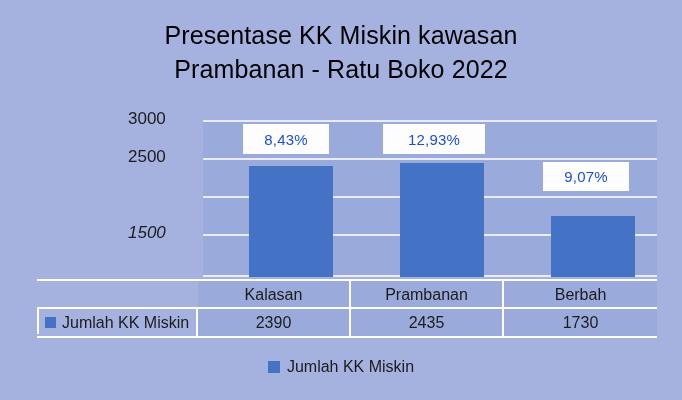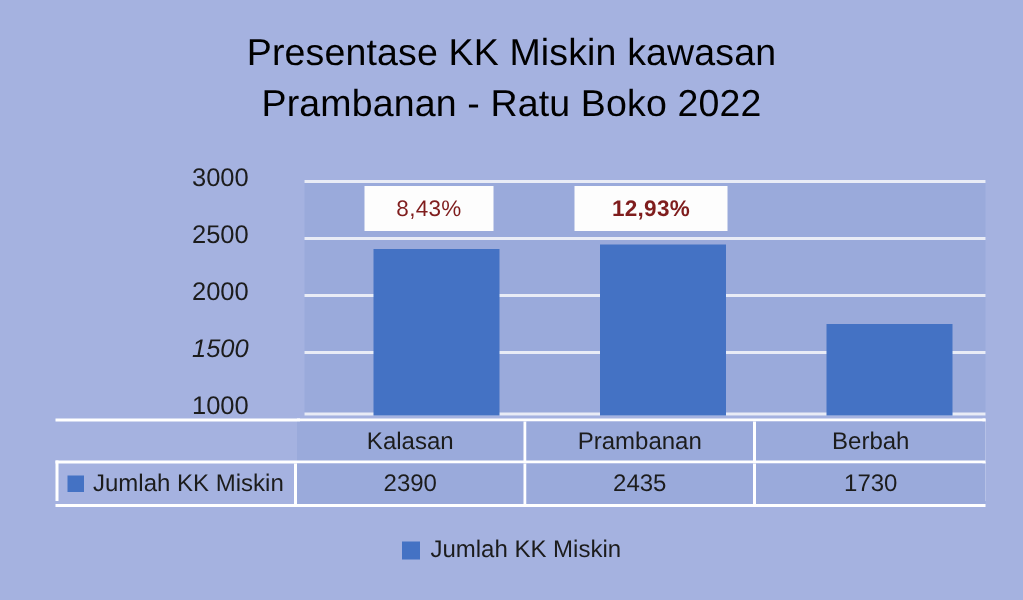--- a/index.html
+++ b/index.html
@@ -72,28 +72,28 @@
   
   .bar {
     position: absolute;
     background: #4472c4;
   }
 
   
   .pct-label {
     position: absolute;
     background: #fdfdfd;
-    color: #7f1d1d;
+    color: #1d4ed8;
     font-size: 15px;
     display: flex;
     align-items: center;
     justify-content: center;
     letter-spacing: 0.2px;
   }
-  .pct-label.bold { font-weight: bold; }
+  .pct-label.bold { font-weight: normal; }
 
   
   #data-table {
     position: absolute;
     left: 37px;
     top: 279px;
     width: 620px;
     height: 55px;
   }
   .tbl-row {
@@ -189,39 +189,38 @@
 <body>
 
 <div id="slide">
 
   <div id="chart-title">Presentase KK Miskin kawasan
 Prambanan - Ratu Boko 2022</div>
 
   <div id="y-axis">
     <div class="y-tick" style="top:0px;">3000</div>
     <div class="y-tick" style="top:38px;">2500</div>
-    <div class="y-tick" style="top:76px;">2000</div>
     <div class="y-tick" style="top:114px;font-style:italic;">1500</div>
-    <div class="y-tick" style="top:152px;">1000</div>
   </div>
 
   <div id="plot-area">
     <div class="gridline" style="top:0px;"></div>
     <div class="gridline" style="top:38px;"></div>
     <div class="gridline" style="top:76px;"></div>
     <div class="gridline" style="top:114px;"></div>
     <div class="gridline" style="top:155px;"></div>
 
     <div class="bar" style="left:46px;  top:46px;  width:84px; height:111px;"></div>
     <div class="bar" style="left:197px; top:43px;  width:84px; height:114px;"></div>
     <div class="bar" style="left:348px; top:96px;  width:84px; height:61px;"></div>
   </div>
 
   <div class="pct-label" style="left:243px; top:124px; width:86px; height:30px;">8,43%</div>
   <div class="pct-label bold" style="left:383px; top:124px; width:102px; height:30px;">12,93%</div>
+  <div class="pct-label" style="left:543px; top:162px; width:86px; height:29px;">9,07%</div>
 
   <div id="data-table">
     <div id="tbl-left-edge"></div>
     <div id="tbl-head-left-edge"></div>
     <div id="tbl-right-edge"></div>
 
     <div class="tbl-row row-head">
       <div class="tbl-cell label-cell empty"></div>
       <div class="tbl-cell cat">Kalasan</div>
       <div class="tbl-cell cat">Prambanan</div>

